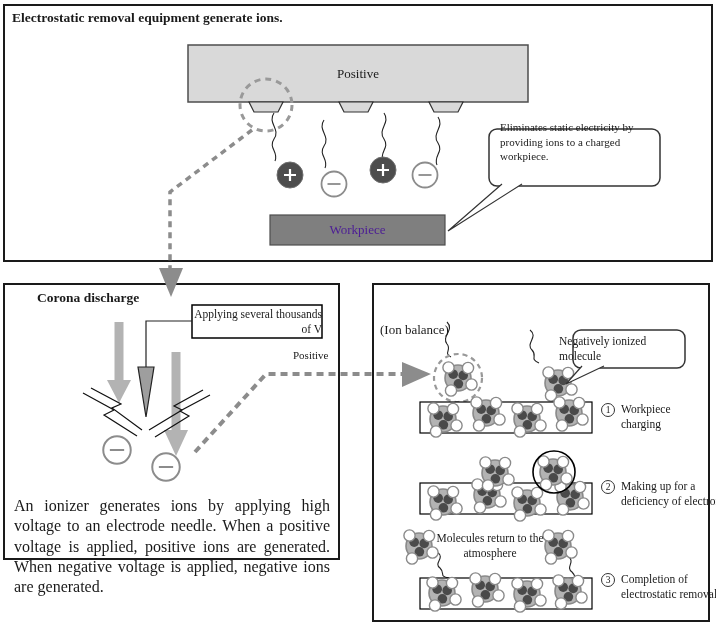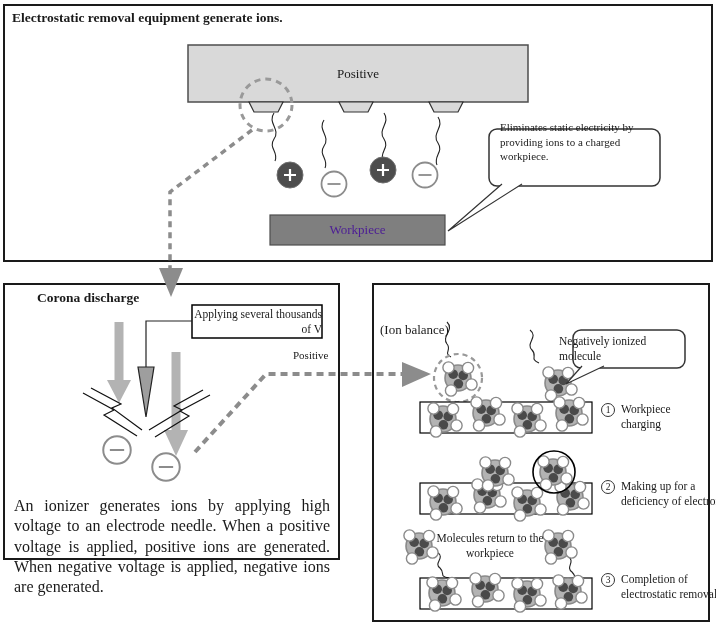--- a/index.html
+++ b/index.html
@@ -182,21 +182,21 @@
   <div class="txt" id="top-callout-text">Eliminates static electricity by providing ions to a charged workpiece.</div>
   <div class="txt center-label" id="workpiece-label">Workpiece</div>
 
   <div class="txt panel-title" id="corona-title">Corona discharge</div>
   <div class="txt" id="voltage-text">Applying several thousands of V</div>
   <div class="txt" id="details-label">Positive</div>
   <div class="txt" id="corona-desc">An ionizer generates ions by applying high voltage to an electrode needle. When a positive voltage is applied, positive ions are generated. When negative voltage is applied, negative ions are generated.</div>
 
   <div class="txt" id="mech-subtitle">(Ion balance)</div>
   <div class="txt" id="mol-callout-text">Negatively ionized molecule</div>
-  <div class="txt" id="atmosphere-note">Molecules return to the workpiece</div>
+  <div class="txt" id="atmosphere-note">Molecules return to the atmosphere</div>
 
   <div class="step txt" id="step-1">
     <span class="step-num">1</span>
     <span class="step-label">Workpiece charging</span>
   </div>
   <div class="step txt" id="step-2">
     <span class="step-num">2</span>
     <span class="step-label">Making up for a deficiency of electrons</span>
   </div>
   <div class="step txt" id="step-3">

